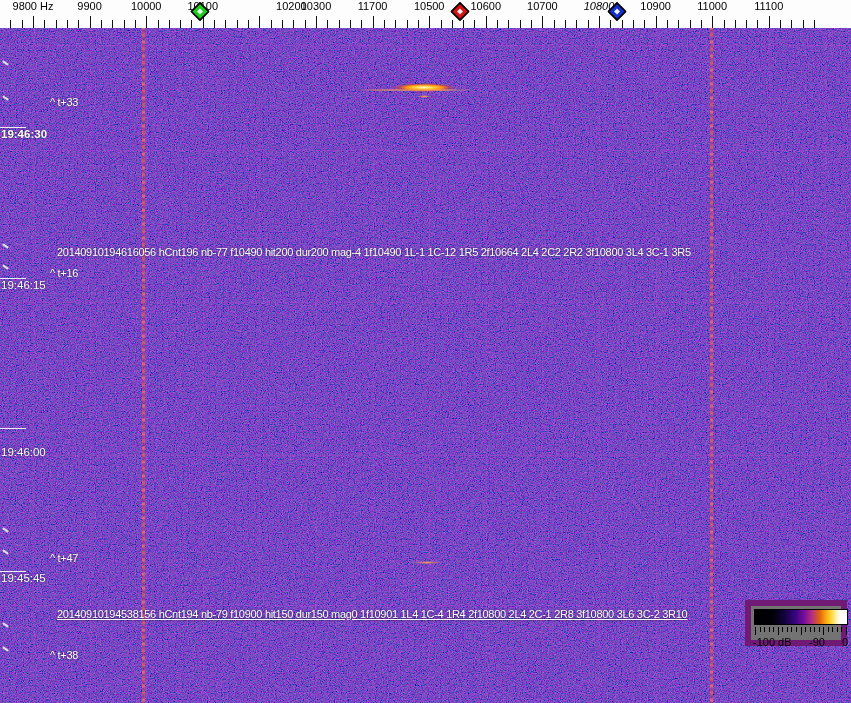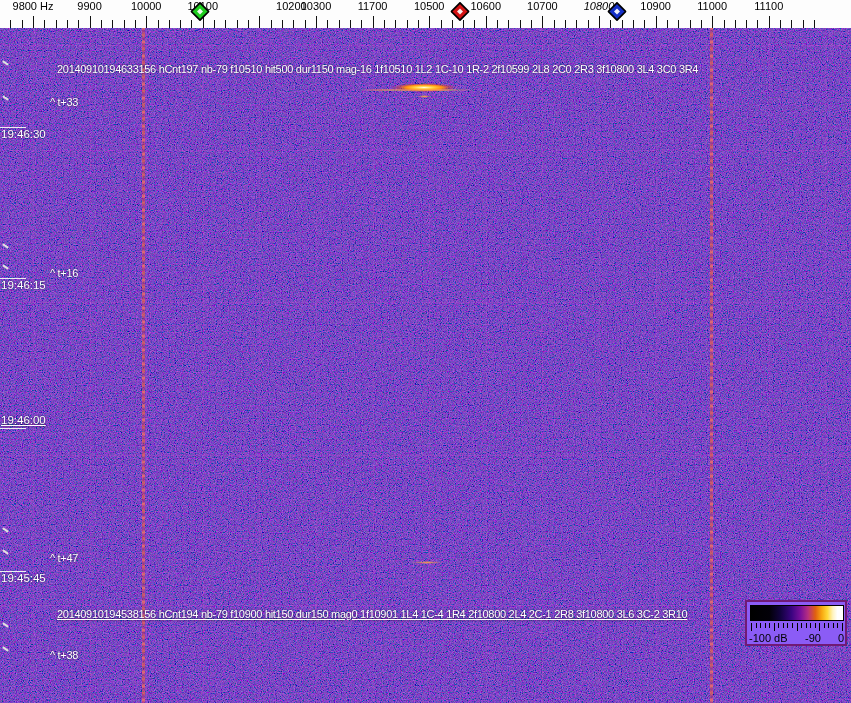--- a/index.html
+++ b/index.html
@@ -21,21 +21,21 @@
       rgba(255,120,95,0.85) 14px)}
   .echo{position:absolute;z-index:4;border-radius:50%}
   .echo.blob{background:radial-gradient(ellipse closest-side,#fffce0 0%,#ffd240 28%,#ff9010 55%,rgba(220,70,30,0.5) 75%,rgba(120,30,60,0) 100%);filter:blur(0.4px)}
   .echo.trail{border-radius:0;background:linear-gradient(to right,rgba(255,150,60,0) 0%,rgba(255,160,70,0.5) 20%,rgba(255,175,85,0.6) 70%,rgba(255,150,60,0) 100%)}
   .echo.dot{background:radial-gradient(ellipse closest-side,rgba(255,170,60,0.9),rgba(255,120,30,0) 100%)}
   .echo.dash{background:radial-gradient(ellipse closest-side,rgba(255,165,65,0.85),rgba(255,120,30,0) 100%)}
   .evtext{position:absolute;color:#fff;font-size:11px;letter-spacing:-0.3px;white-space:nowrap;z-index:5;text-shadow:0 0 2px rgba(0,0,0,0.7)}
   .tlabel{position:absolute;left:1px;color:#fff;font-size:11.5px;white-space:nowrap;z-index:5;text-shadow:0 0 2px rgba(0,0,0,0.7)}
   .tline{position:absolute;left:0;width:26px;height:1px;background:#efefef;z-index:5}
   .emark{position:absolute;left:2px;width:7px;height:2px;background:#e0e0e0;transform:rotate(35deg);border-radius:2px;z-index:5}
-  #legend{position:absolute;left:745px;top:600px;width:102px;height:46px;background:#8b5cf6;border:2px solid #701a75;z-index:11}
+  #legend{position:absolute;left:745px;top:600px;width:102px;height:46px;background:#737373;border:6px solid #701a75;z-index:11}
   #grad{position:absolute;left:3px;top:3px;width:94px;height:16px;border:1px solid #000;
     background:linear-gradient(to right,#000 0%,#020008 20%,#12023e 32%,#3a0480 44%,#7a0f9a 54%,#b62f80 62%,#e06010 70%,#f8a810 77%,#ffd838 83%,#fff4c0 89%,#fff 94%,#fff 100%)}
   #lticks{position:absolute;left:0;top:0;width:100%;height:100%}
   .ltick{position:absolute;top:21px;width:1px;background:#000}
   .llabel{position:absolute;top:30px;font-size:11px;color:#000;white-space:nowrap}
   #infobox{position:absolute;left:678px;top:649px;width:170px;height:53px;background:#fff;border:2px solid #000;z-index:12;padding:1px 2px 0 2px;font-size:11px;line-height:12.2px;color:#000}
   .iline{white-space:nowrap}
 </style>
 </head>
 <body>
@@ -203,35 +203,35 @@
     <div class="hgrid" style="top: 150px;"></div>
     <div class="hgrid" style="top: 302px;"></div>
     <div class="hgrid" style="top: 455px;"></div>
     <div class="hgrid" style="top: 605px;"></div>
     <div class="carrier" style="left: 142px;"></div>
     <div class="carrier" style="left: 710px;"></div>
     <div class="echo blob" style="left: 391px; top: 83px; width: 66px; height: 9px;"></div>
     <div class="echo trail" style="left: 358px; top: 89px; width: 118px; height: 2px;"></div>
     <div class="echo dot" style="left: 417px; top: 95px; width: 15px; height: 3px;"></div>
     <div class="echo dash" style="left: 411px; top: 561px; width: 32px; height: 3px;"></div>
-    <div class="evtext" style="left: 57px; top: 63px;">20140910194633156 hCnt197 nb-79 f10510 hit500 dur1150 mag-16 1f10510 1L2 1C-10 1R-2 2f10599 2L8 2C0 2R3 3f10800 3L4 3C0 3R4</div>
     <div class="evtext" style="left: 50px; top: 96px;">^ t+33</div>
+    <div class="evtext" style="left: 57px; top: 246px;">20140910194616056 hCnt196 nb-77 f10490 hit200 dur200 mag-4 1f10490 1L-1 1C-12 1R5 2f10664 2L4 2C2 2R2 3f10800 3L4 3C-1 3R5</div>
     <div class="evtext" style="left: 50px; top: 267px;">^ t+16</div>
     <div class="evtext" style="left: 50px; top: 552px;">^ t+47</div>
     <div class="evtext" style="left: 57px; top: 608px; text-decoration: underline;">20140910194538156 hCnt194 nb-79 f10900 hit150 dur150 mag0 1f10901 1L4 1C-4 1R4 2f10800 2L4 2C-1 2R8 3f10800 3L6 3C-2 3R10</div>
     <div class="evtext" style="left: 50px; top: 649px;">^ t+38</div>
     <div class="emark" style="top: 62px;"></div>
     <div class="emark" style="top: 97px;"></div>
     <div class="emark" style="top: 245px;"></div>
     <div class="emark" style="top: 266px;"></div>
     <div class="emark" style="top: 529px;"></div>
     <div class="emark" style="top: 551px;"></div>
     <div class="emark" style="top: 624px;"></div>
     <div class="emark" style="top: 648px;"></div>
     <div class="tline" style="top: 127px;"></div>
-    <div class="tlabel" style="top: 128px;">19:46:30</div>
+    <div class="tlabel" style="top: 128px; font-weight: bold;">19:46:30</div>
     <div class="tline" style="top: 278px;"></div>
     <div class="tlabel" style="top: 279px;">19:46:15</div>
     <div class="tline" style="top: 428px;"></div>
-    <div class="tlabel" style="top: 414px; text-decoration: underline;">19:46:00</div>
+    <div class="tlabel" style="top: 446px;">19:46:00</div>
     <div class="tline" style="top: 571px;"></div>
     <div class="tlabel" style="top: 572px;">19:45:45</div>
   </div>
 
 </body></html>

